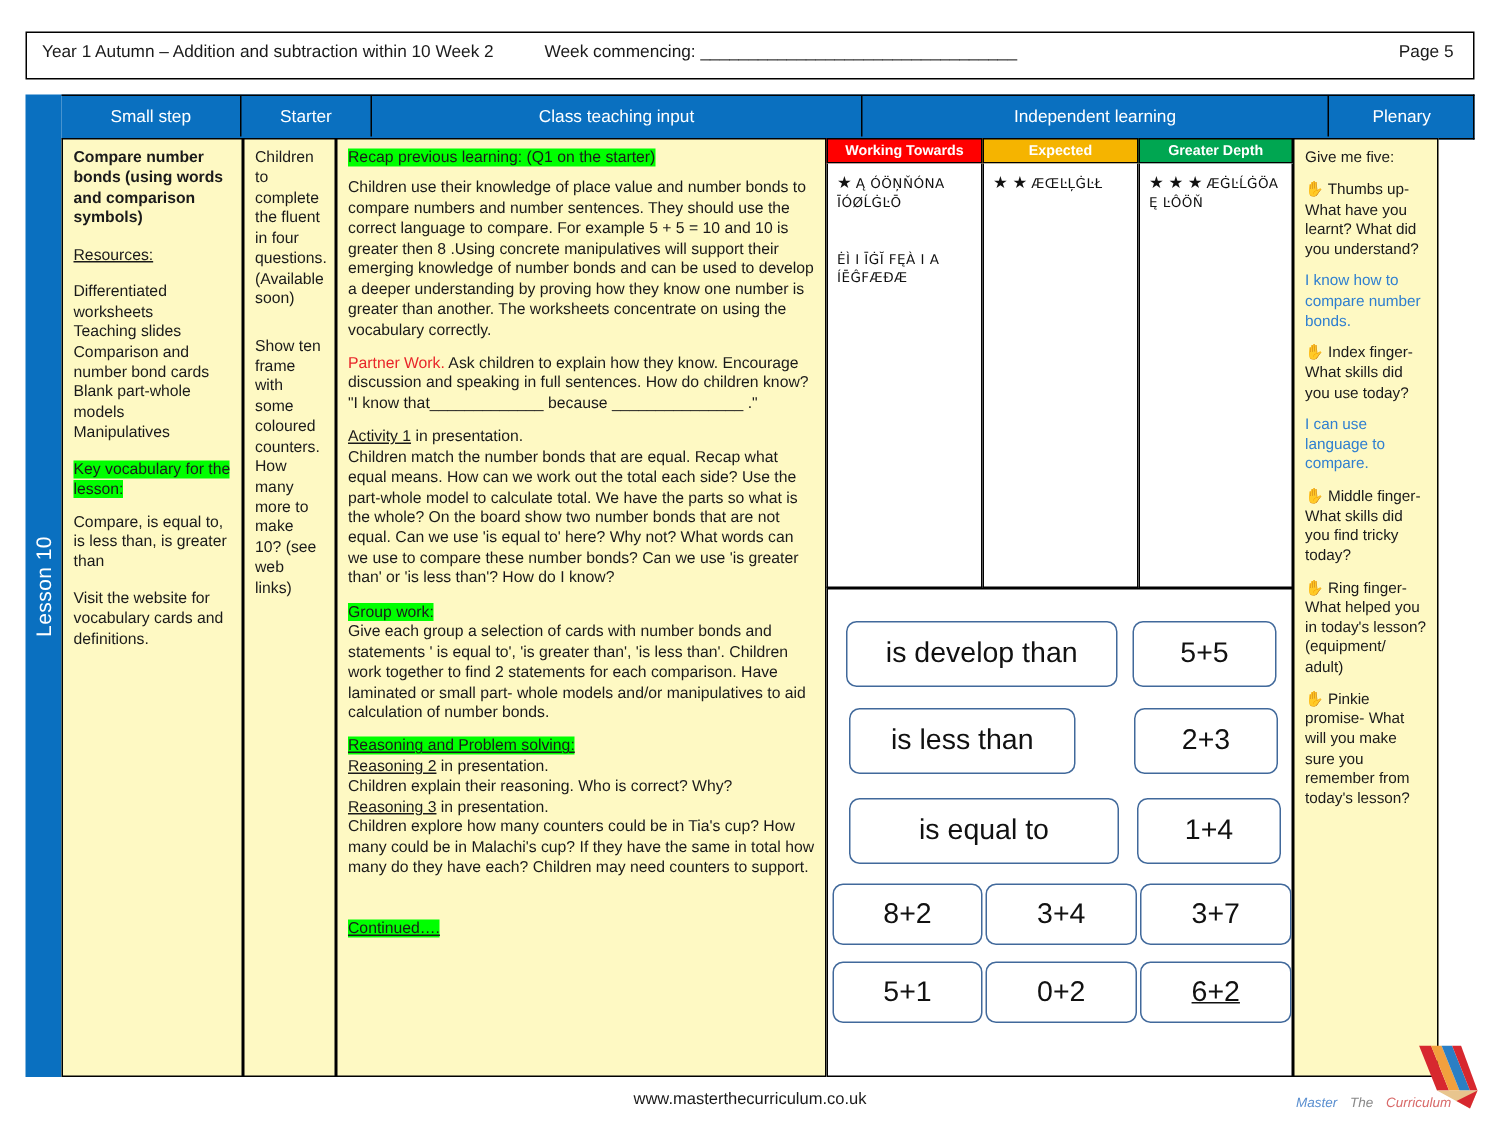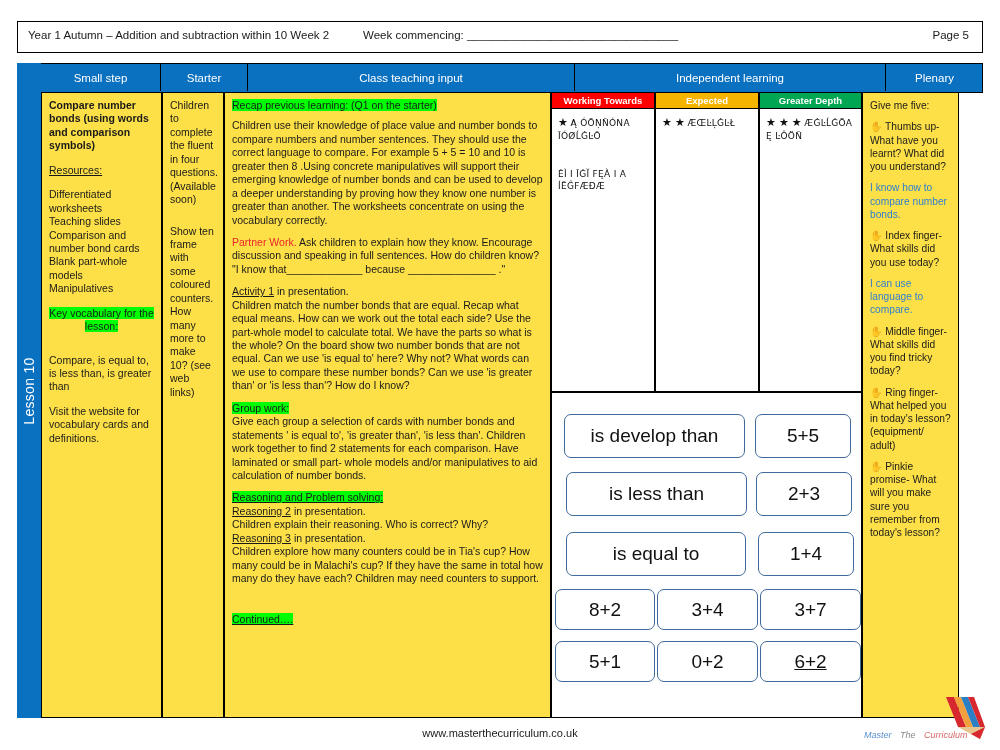--- a/index.html
+++ b/index.html
@@ -77,21 +77,21 @@
     font-size: 11.5px;
     display: flex; align-items: center; justify-content: center;
     border-right: 1.5px solid #000;
   }
   .head-cell:last-child { border-right: none; }
 
   
   .cell {
     position: absolute;
     border: 1.5px solid #000;
-    background: #fde047;
+    background: #fef9c3;
     overflow: hidden;
   }
   .pad { padding: 6px 7px 4px 7px; }
 
   .txt {
     font-size: 10.5px;
     line-height: 1.28;
     color: #1a1a1a;
   }
   .txt p { margin: 0 0 9px 0; }
@@ -200,21 +200,21 @@
 
     <div class="cell pad" style="left:24px;top:29px;width:121px;height:626px;">
       <div class="txt">
         <p style="margin-bottom:11px;"><b class="bold">Compare number bonds (using words and comparison symbols)</b></p>
         <p style="margin-bottom:11px;"><span class="ul">Resources:</span></p>
         <p style="margin-bottom:11px;white-space:pre-line;">Differentiated worksheets
 Teaching slides
 Comparison and number bond cards
 Blank part-whole models
 Manipulatives</p>
-        <p style="margin-bottom:20px;text-align:center;"><span class="hl">Key vocabulary for the lesson:</span></p>
+        <p style="margin-bottom:8px;"><span class="hl">Key vocabulary for the lesson:</span></p>
         <p style="margin-bottom:11px;">Compare, is equal to, is less than, is greater than</p>
         <p class="tight">Visit the website for vocabulary cards and definitions.</p>
       </div>
     </div>
 
     <div class="cell pad" style="left:145px;top:29px;width:62px;height:626px;">
       <div class="txt">
         <p style="margin-bottom:18px;">Children to complete the fluent in four questions. (Available soon)</p>
         <p class="tight">Show ten frame with some coloured counters. How many more to make 10? (see web links)</p>
       </div>
@@ -264,21 +264,21 @@
         <div><span class="star">★ ★ ★</span>
           <span class="garb">ÆĠĿĹĠÖA</span></div>
         <div class="garb">Ę ĿÔÖŇ</div>
       </div>
     </div>
 
     <div class="cardpanel" style="left:534px;top:329px;width:311px;height:326px;">
       <div class="card" style="left:12px;top:21px;width:181px;height:44px;">is develop than</div>
       <div class="card" style="left:203px;top:21px;width:96px;height:44px;">5+5</div>
 
-      <div class="card" style="left:14px;top:79px;width:181px;height:44px;">is less than</div>
+      <div class="card" style="left:14px;top:79px;width:151px;height:44px;">is less than</div>
       <div class="card" style="left:204px;top:79px;width:96px;height:44px;">2+3</div>
 
       <div class="card" style="left:14px;top:139px;width:180px;height:44px;">is equal to</div>
       <div class="card" style="left:206px;top:139px;width:96px;height:44px;">1+4</div>
 
       <div class="card" style="left:3px;top:196px;width:100px;height:41px;">8+2</div>
       <div class="card" style="left:105px;top:196px;width:101px;height:41px;">3+4</div>
       <div class="card" style="left:208px;top:196px;width:101px;height:41px;">3+7</div>
 
       <div class="card" style="left:3px;top:248px;width:100px;height:41px;">5+1</div>

